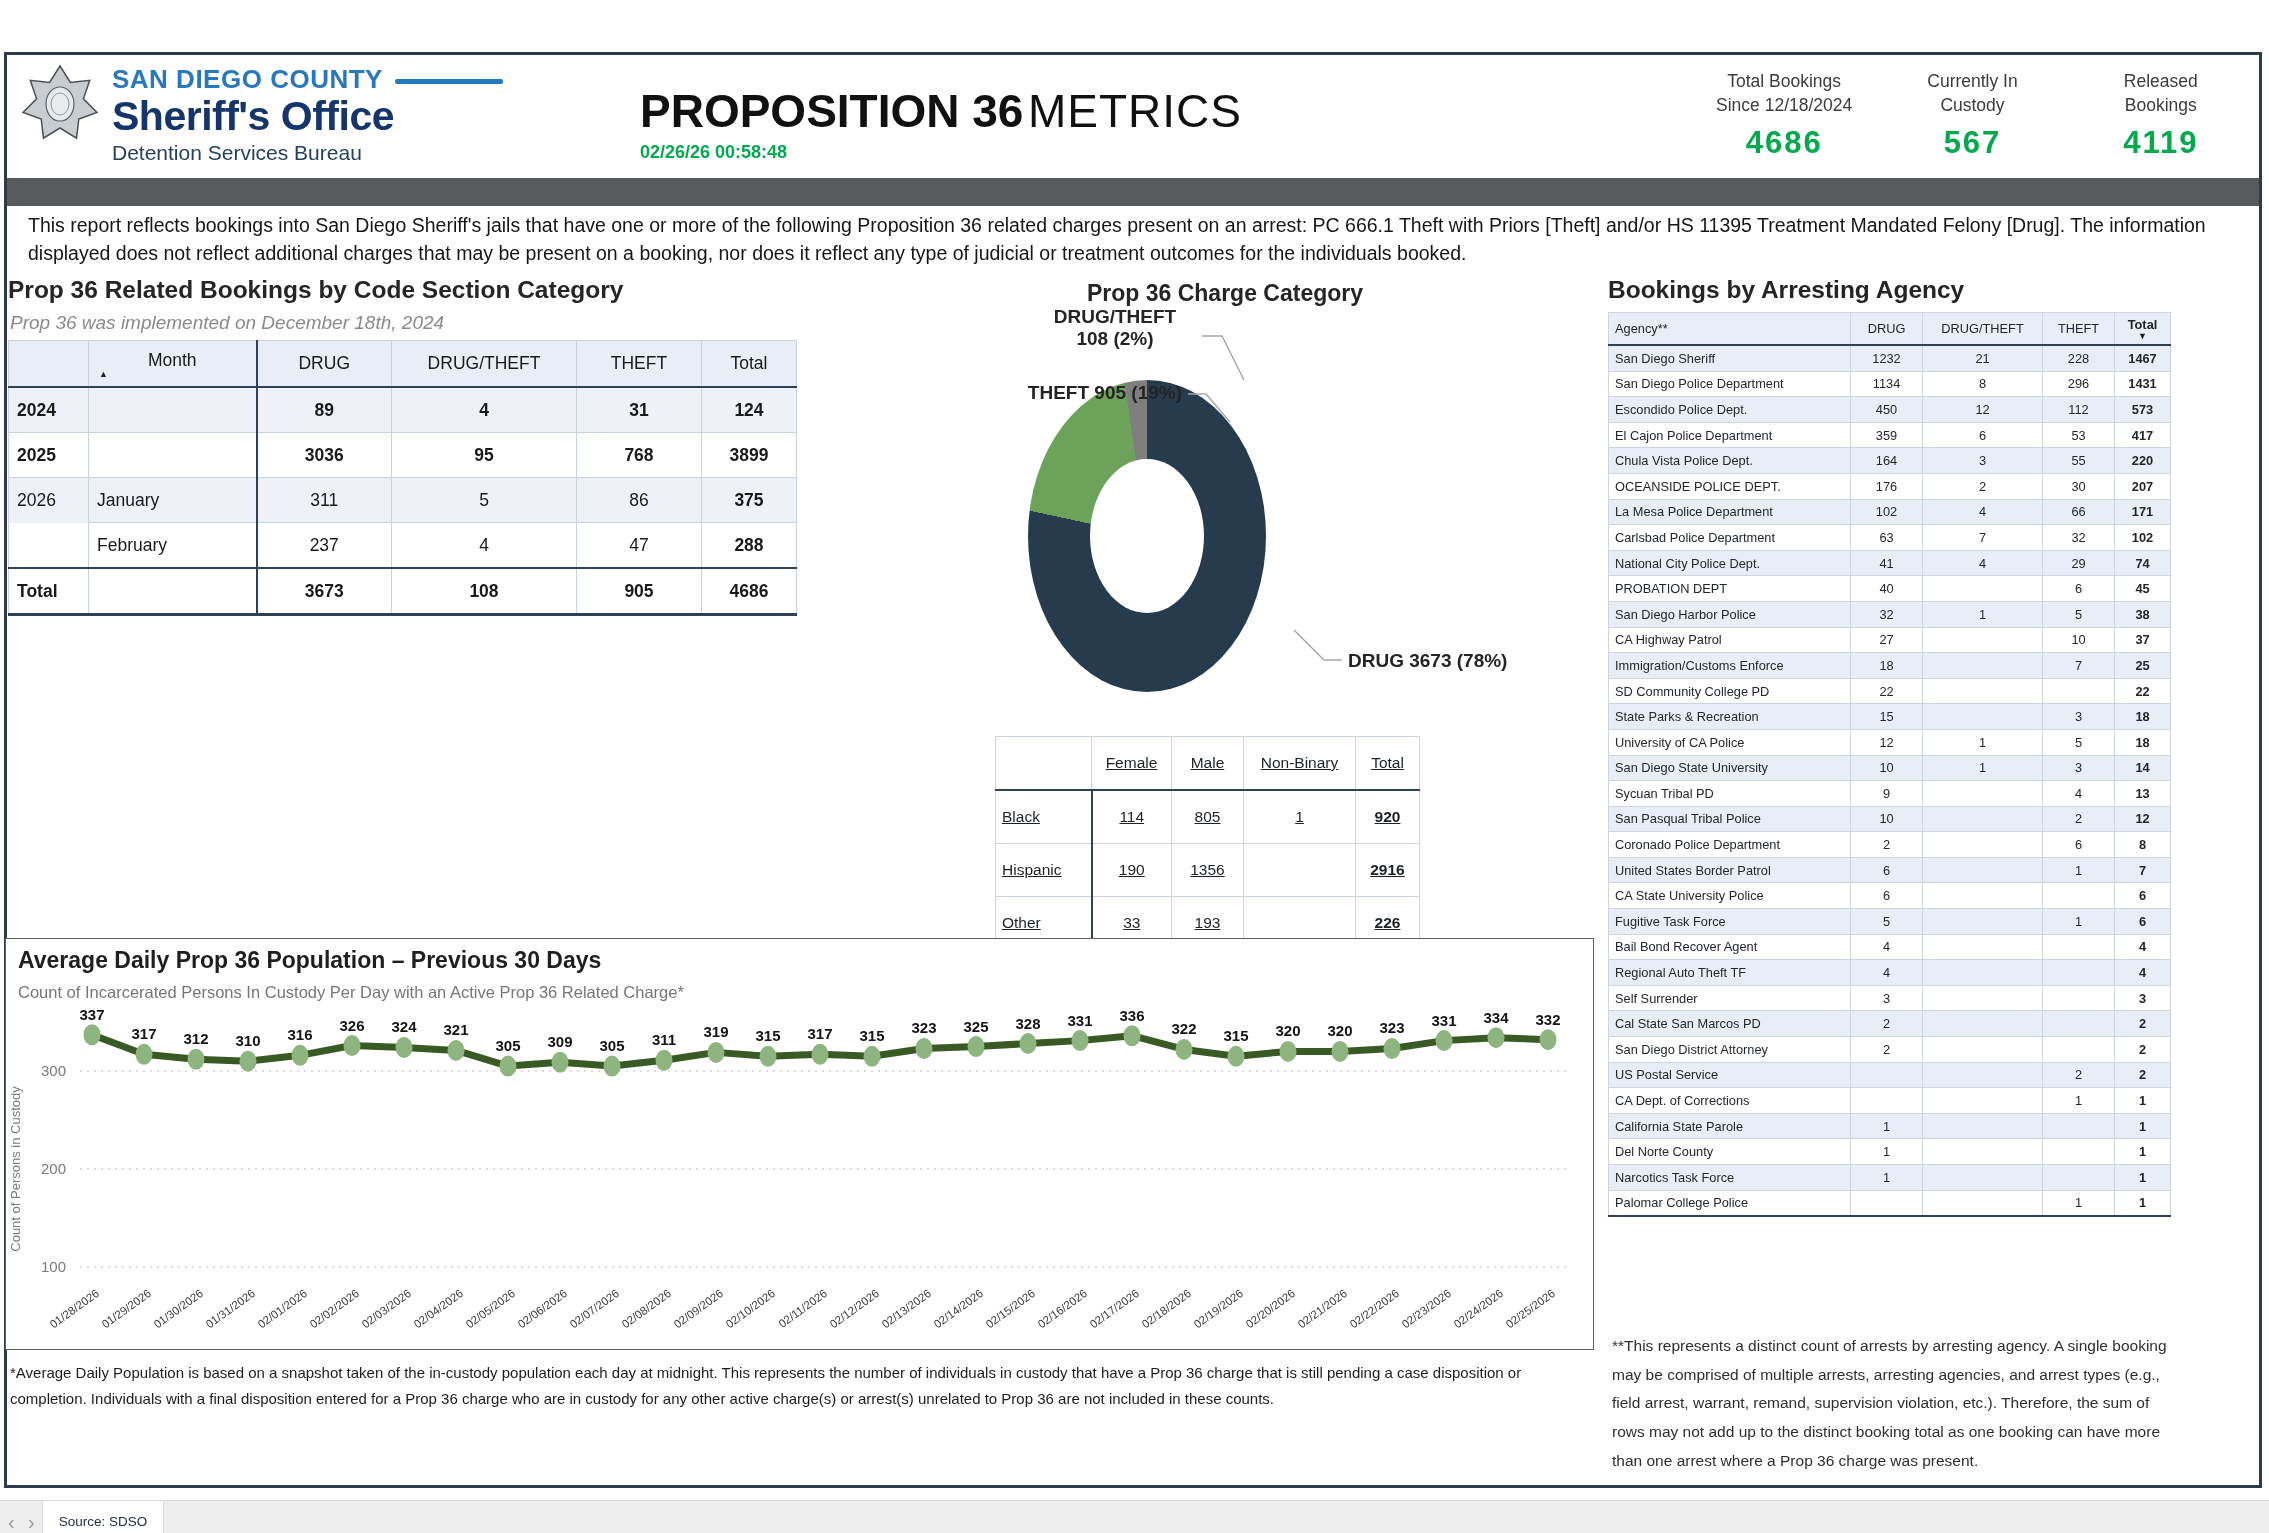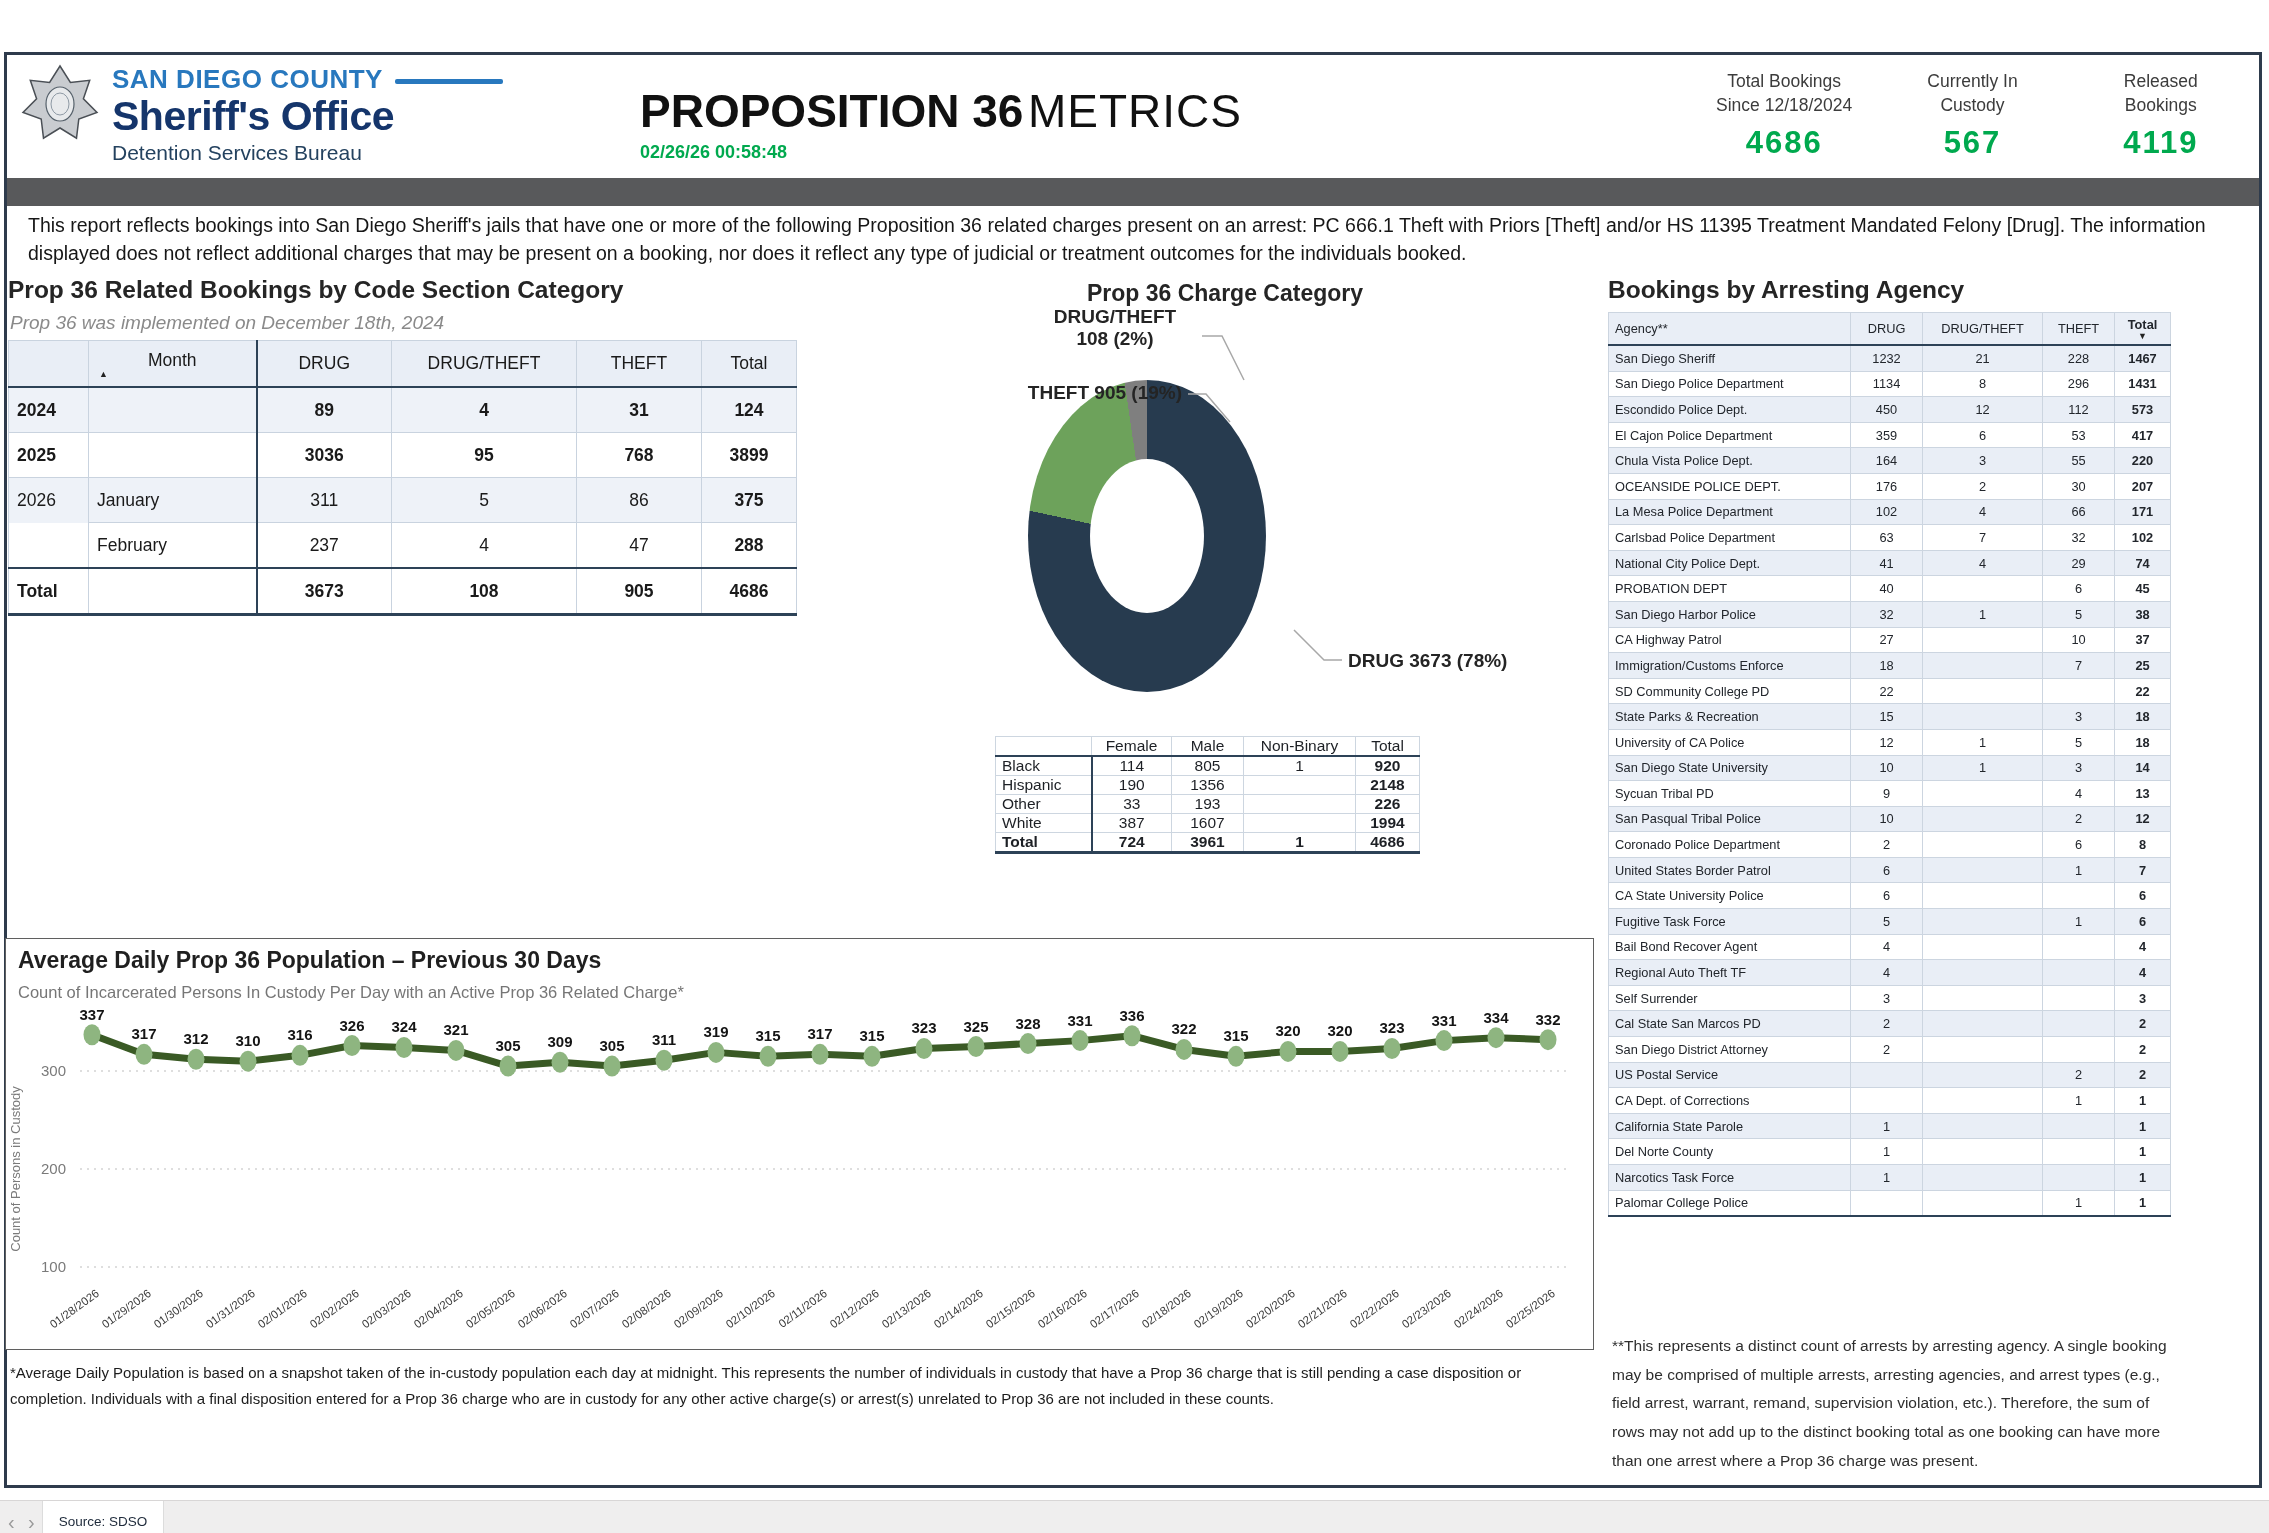--- a/index.html
+++ b/index.html
@@ -37,21 +37,21 @@
   #bookings-table th,#bookings-table td{padding:9px 8px;height:26px;}
   #bookings-table .nl{border-left:2px solid #2d4257;}
   #bookings-table tr.alt td{background:#eef2f8;}
   #bookings-table tr.total td{border-top:2px solid #2d4257;border-bottom:3px solid #2d4257;font-weight:bold;background:#fff;}
   #bookings-table td.nbw{border-bottom:hidden;}
   #bookings-table td.ntw{border-top:hidden;}
   .sort-asc{display:block;font-size:9px;line-height:6px;text-align:left;padding-left:2px;color:#222;}
   .sort-desc{display:block;font-size:9px;line-height:8px;text-align:center;color:#222;}
   
   #demo-table{width:424px;font-size:15.5px;color:#1d2025;}
-  #demo-table th,#demo-table td{padding:0 6px;height:17px;border:1px solid #cdd6e0;}
+  #demo-table th,#demo-table td{padding:17px 6px;height:17px;border:1px solid #cdd6e0;text-decoration:underline;}
   #demo-table thead th{background:#fff;font-weight:normal;border-bottom:2px solid #2d4257;}
   #demo-table .nl{border-left:2px solid #2d4257;}
   #demo-table tr.total td{border-bottom:3px solid #2d4257;font-weight:bold;}
   
   #agency-table{width:562px;font-size:12.8px;color:#22262c;}
   #agency-table th,#agency-table td{padding:4px 6px;height:16.6px;border:1px solid #ccd5e0;overflow:hidden;white-space:nowrap;}
   #agency-table thead th{background:#e9eef6;font-weight:normal;border-bottom:2px solid #2d4257;text-align:left;}
   #agency-table thead th.num{text-align:center;}
   #agency-table tbody tr:nth-child(odd) td{background:#e9eef6;}
   #agency-table tbody tr:last-child td{border-bottom:2px solid #2d4257;}
@@ -222,21 +222,21 @@
             <td class="nl num">114</td>
             <td class="num">805</td>
             <td class="num">1</td>
             <td class="num b">920</td>
           </tr>
         <tr>
             <td>Hispanic</td>
             <td class="nl num">190</td>
             <td class="num">1356</td>
             <td class="num"></td>
-            <td class="num b">2148</td>
+            <td class="num b">2916</td>
           </tr>
         <tr>
             <td>Other</td>
             <td class="nl num">33</td>
             <td class="num">193</td>
             <td class="num"></td>
             <td class="num b">226</td>
           </tr>
         <tr>
             <td>White</td>

